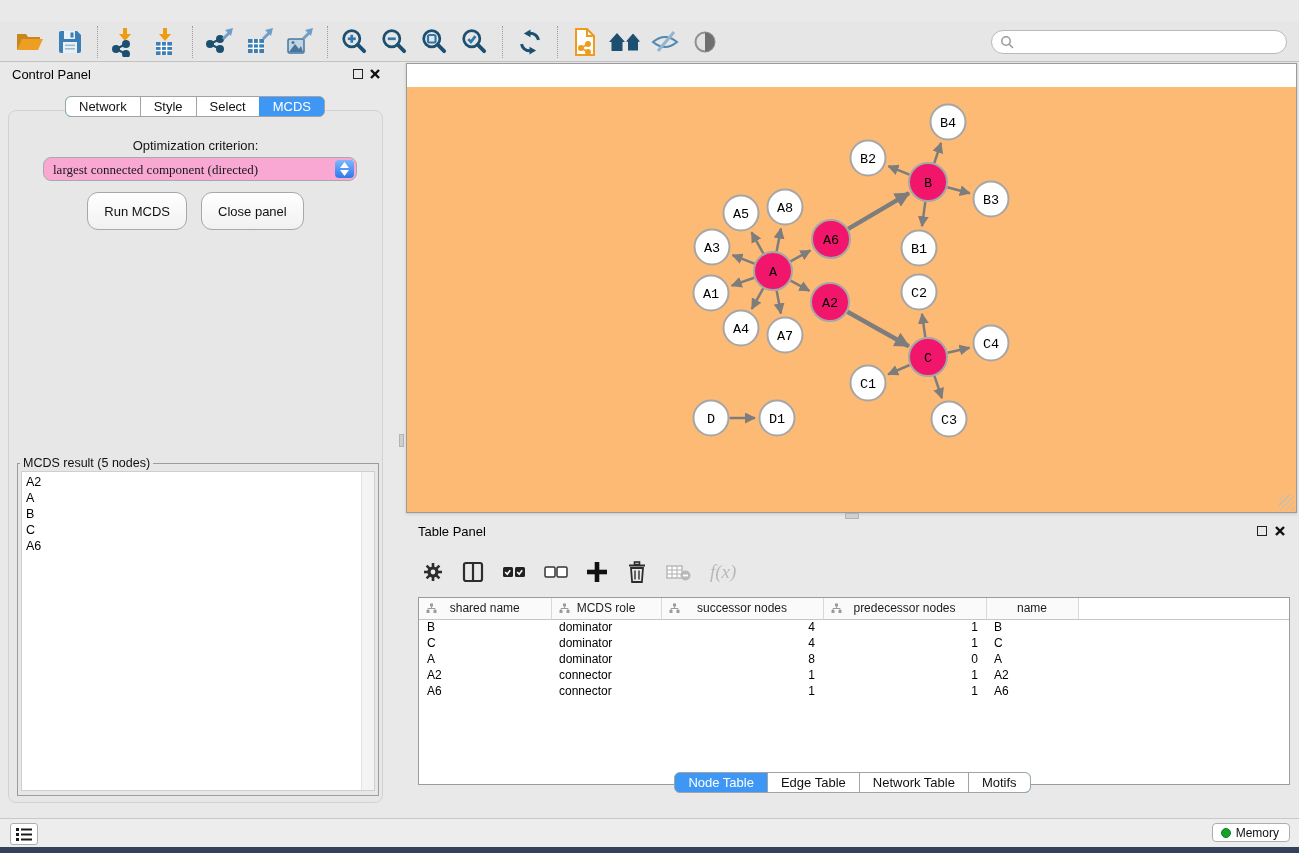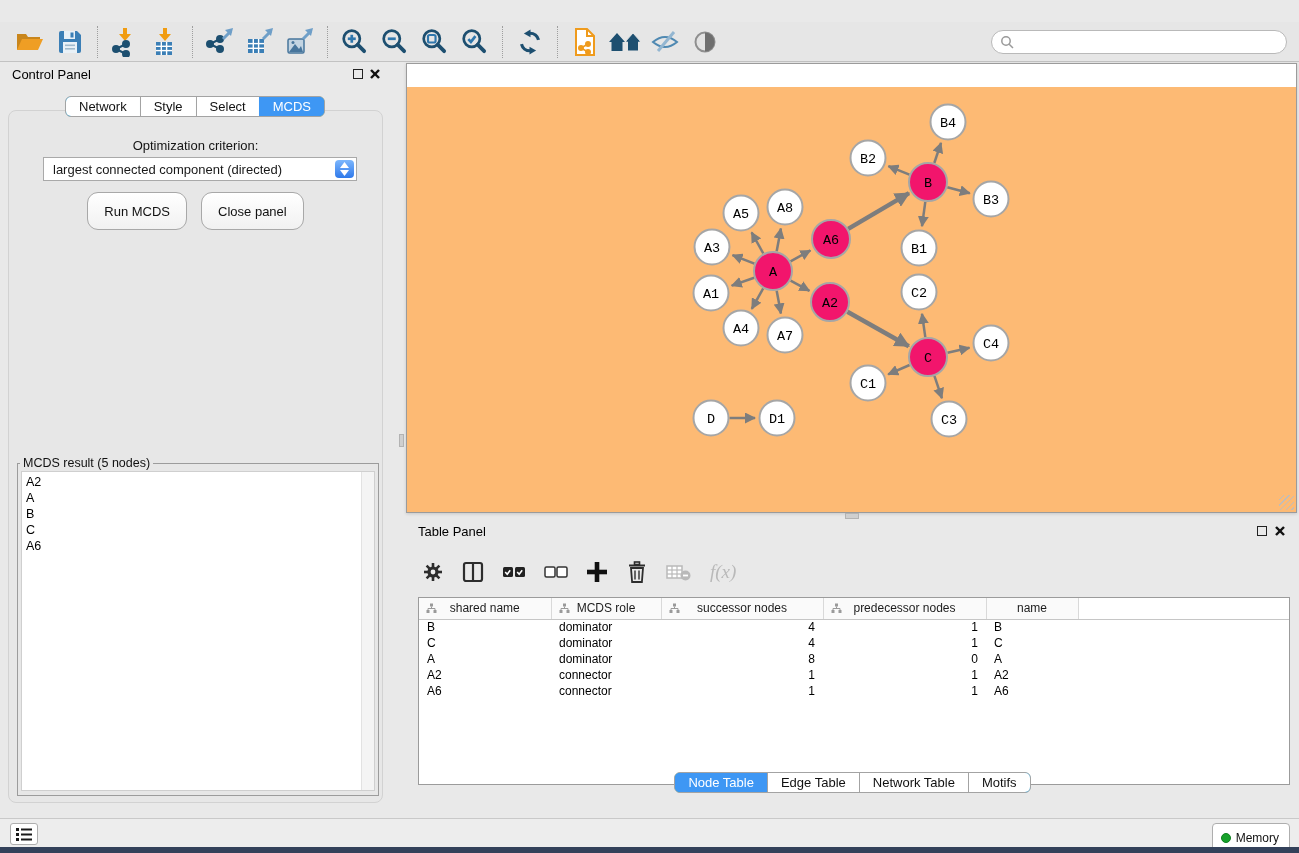--- a/index.html
+++ b/index.html
@@ -38,22 +38,22 @@
   .seg-group { display:inline-flex; border:1px solid #a3a3a3; border-radius:6px; overflow:hidden; background:#0ea5e9; }
   .seg { padding:2px 13px; font-size:13px; color:#111; background:#fff; border-left:1px solid #a3a3a3; cursor:default; white-space:nowrap; }
   .seg:first-child { border-left:none; }
   .seg.active { background:#3e97f4; color:#fff; border-left-color:#3e97f4; }
 
   .cp-tabs { position:absolute; top:33px; left:50%; transform:translateX(-50%); z-index:3; }
 
   .cp-body { position:absolute; left:8px; right:7px; top:47px; bottom:10px; background:#e7e7e7;
     border:1px solid #d2d2d2; border-radius:8px; }
   .opt-label { position:absolute; top:27px; left:0; right:0; text-align:center; font-size:13px; color:#141414; }
-  .dropdown { position:absolute; top:46px; left:34px; width:314px; height:24px; background:#ffffff;
-    border:1px solid #a9a9a9; border-radius:0; font-size:13px; color:#181818; }
+  .dropdown { position:absolute; top:46px; left:34px; width:314px; height:24px; background:#f9a8d4;
+    border:1px solid #a9a9a9; border-radius:8px; font-size:13px; color:#181818;font-family:Liberation Serif, serif; }
   .dropdown .dd-text { position:absolute; left:9px; top:4px; }
   .dd-stepper { position:absolute; right:2px; top:2px; bottom:2px; width:19px; border-radius:4px;
     background:linear-gradient(#7db7fd,#2f79ea); display:flex; flex-direction:column; align-items:center; justify-content:center; gap:2px; }
   .cp-buttons { position:absolute; top:81px; left:0; right:0; display:flex; justify-content:center; gap:14px; }
   .cp-btn { height:38px; padding:0 16px; font-size:13px; color:#111; background:linear-gradient(#ffffff,#f1f1f1);
     border:1px solid #a8a8a8; border-radius:11px; cursor:default; }
 
   .result-fieldset { position:absolute; left:8px; right:3px; top:345px; bottom:6px;
     border:1px solid #9c9c9c; font-size:12.5px; color:#111; }
   .result-fieldset legend { padding:0 3px; margin-left:2px; font-size:12.5px; }
@@ -95,21 +95,21 @@
   table.datatable th.filler { border-right:none; background:#fff; border-bottom:1px solid #c6c6c6; }
   table.datatable th .hicon { position:absolute; left:7px; top:5px; }
   table.datatable td { height:16px; font-size:12px; color:#000; padding:0 8px; white-space:nowrap; overflow:hidden; }
   td.al { text-align:left; } td.ar { text-align:right; }
   .tp-tabs { position:absolute; left:0; right:0; bottom:20px; text-align:center; }
 
   
   .statusbar { position:absolute; left:0; top:818px; width:100%; height:29px; background:#ededed; border-top:1px solid #c9c9c9; }
   .status-left-btn { position:absolute; left:10px; top:4px; width:28px; height:22px; background:#fff;
     border:1px solid #aeaeae; border-radius:3px; display:flex; align-items:center; justify-content:center; }
-  .memory-btn { position:absolute; right:9px; top:4px; height:30px; padding:0 10px 0 8px; background:#fff;
+  .memory-btn { position:absolute; right:9px; top:4px; height:19px; padding:0 10px 0 8px; background:#fff;
     border:1px solid #aeaeae; border-radius:4px; display:flex; align-items:center; gap:5px; font-size:12px; color:#111; }
   .mem-dot { width:10px; height:10px; border-radius:50%; background:#17a12b; border:1px solid #0e8220; }
   .desktop-strip { position:absolute; left:0; top:847px; width:100%; height:6px; background:#33415a; }
 </style>
 </head>
 <body>
 
 <div class="app">
 
 

